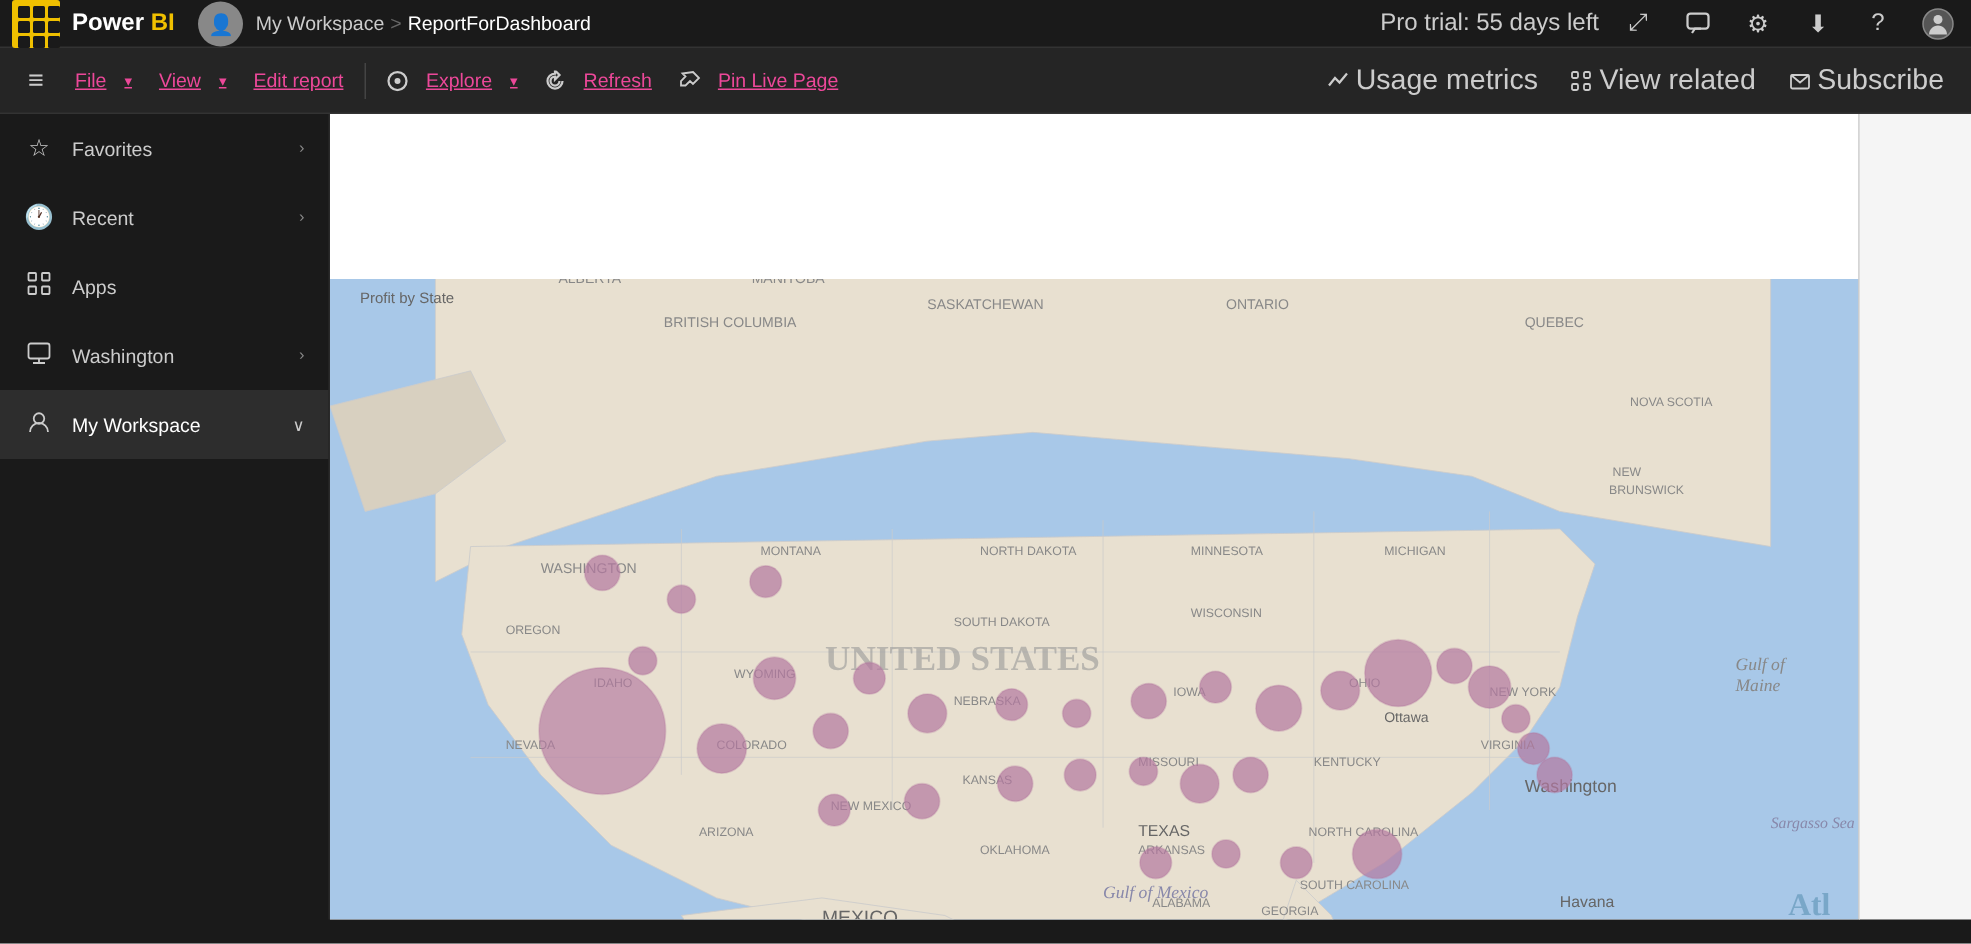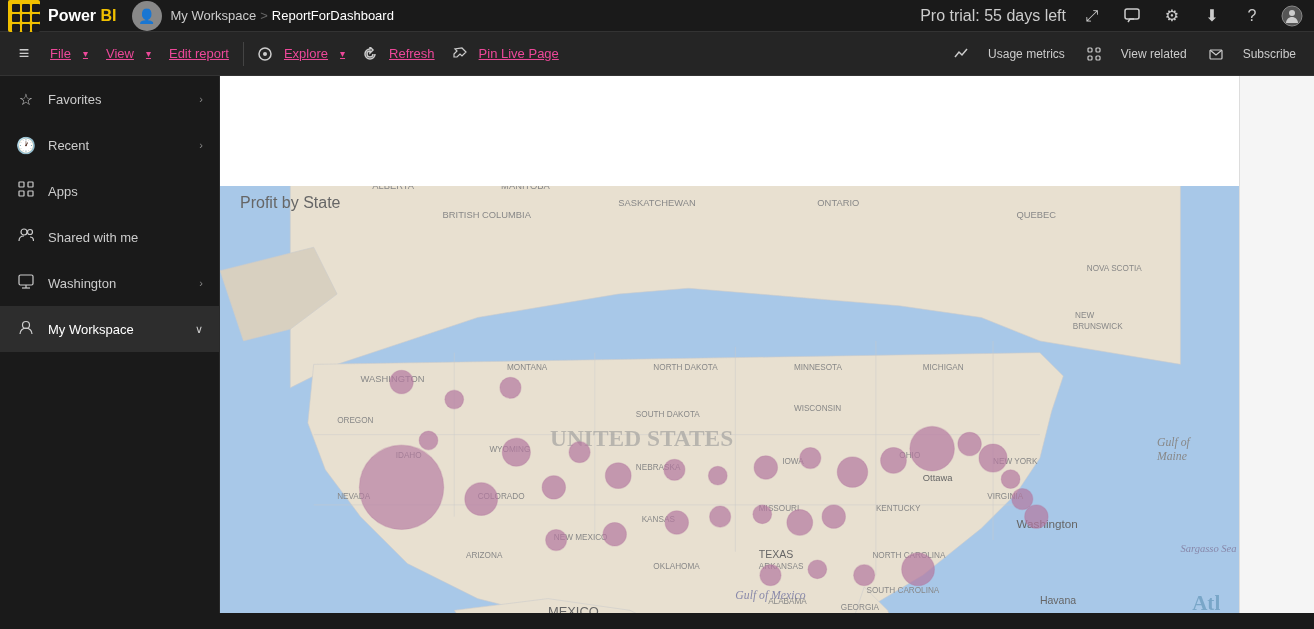--- a/index.html
+++ b/index.html
@@ -92,25 +92,25 @@
       white-space: nowrap;
       text-decoration: underline;
     }
     .toolbar-btn .chevron { font-size: 10px; }
     .toolbar-sep { width: 1px; height: 24px; background: #444; margin: 0 4px; }
     .toolbar-right {
       margin-left: auto;
       display: flex; align-items: center; gap: 2px;
     }
     .toolbar-right-btn {
-      display: flex; align-items: center; gap: 20px;
+      display: flex; align-items: center; gap: 5px;
       padding: 4px 10px;
       border-radius: 2px;
       cursor: pointer;
-      font-size: 12px;
+      font-size: 19px;
       color: #ccc;
       white-space: nowrap;
     }
 
     
     .main-layout {
       display: flex;
       height: calc(629px - 48px - 44px);
     }
 
@@ -156,21 +156,21 @@
 
     
     .map-container {
       flex: 1;
       position: relative;
       overflow: hidden;
     }
     .map-label {
       position: absolute;
       top: 8px; left: 20px;
-      font-size: 16px;
+      font-size: 10px;
       color: #666;
     }
     .map-svg {
       width: 100%;
       height: 100%;
     }
 
     
     .right-panel {
       width: 75px;
@@ -313,31 +313,20 @@
     <div class="sidebar-item">
       <span class="icon">
         <svg width="16" height="16" viewBox="0 0 16 16" fill="none">
             <rect x="1" y="1" width="5" height="5" rx="0.5" stroke="#ccc" stroke-width="1.2" fill="none"></rect>
             <rect x="10" y="1" width="5" height="5" rx="0.5" stroke="#ccc" stroke-width="1.2" fill="none"></rect>
             <rect x="1" y="10" width="5" height="5" rx="0.5" stroke="#ccc" stroke-width="1.2" fill="none"></rect>
             <rect x="10" y="10" width="5" height="5" rx="0.5" stroke="#ccc" stroke-width="1.2" fill="none"></rect>
           </svg>
       </span>
       <span>Apps</span>
-    </div>
-    <div class="sidebar-item">
-      <span class="icon">
-        <svg width="16" height="16" viewBox="0 0 16 16" fill="none">
-            <circle cx="6" cy="5" r="3" stroke="#ccc" stroke-width="1.2"></circle>
-            <path d="M1 14c0-3 2-5 5-5" stroke="#ccc" stroke-width="1.2"></path>
-            <circle cx="12" cy="5" r="2.5" stroke="#ccc" stroke-width="1.2"></circle>
-            <path d="M12 10c2 0 3.5 1.5 3.5 4" stroke="#ccc" stroke-width="1.2"></path>
-          </svg>
-      </span>
-      <span>Shared with me</span>
     </div>
     <div class="sidebar-item">
       <span class="icon">
         <svg width="16" height="16" viewBox="0 0 16 16" fill="none">
             <rect x="1" y="2" width="14" height="10" rx="1.5" stroke="#ccc" stroke-width="1.2"></rect>
             <path d="M4 15h8" stroke="#ccc" stroke-width="1.2"></path>
             <path d="M8 12v3" stroke="#ccc" stroke-width="1.2"></path>
           </svg>
       </span>
       <span>Washington</span>

